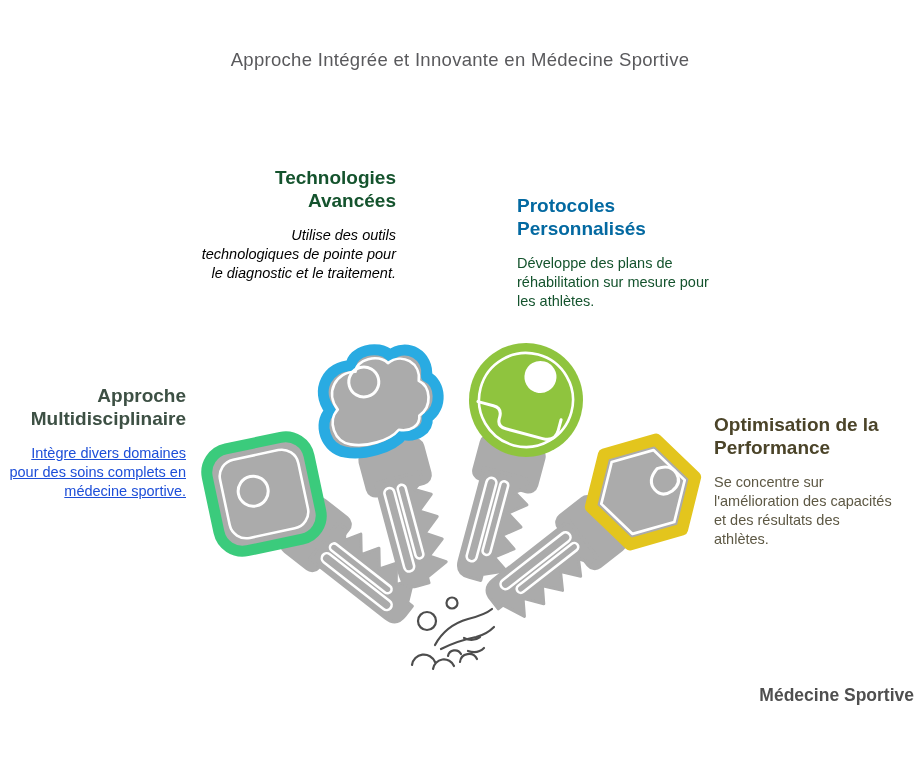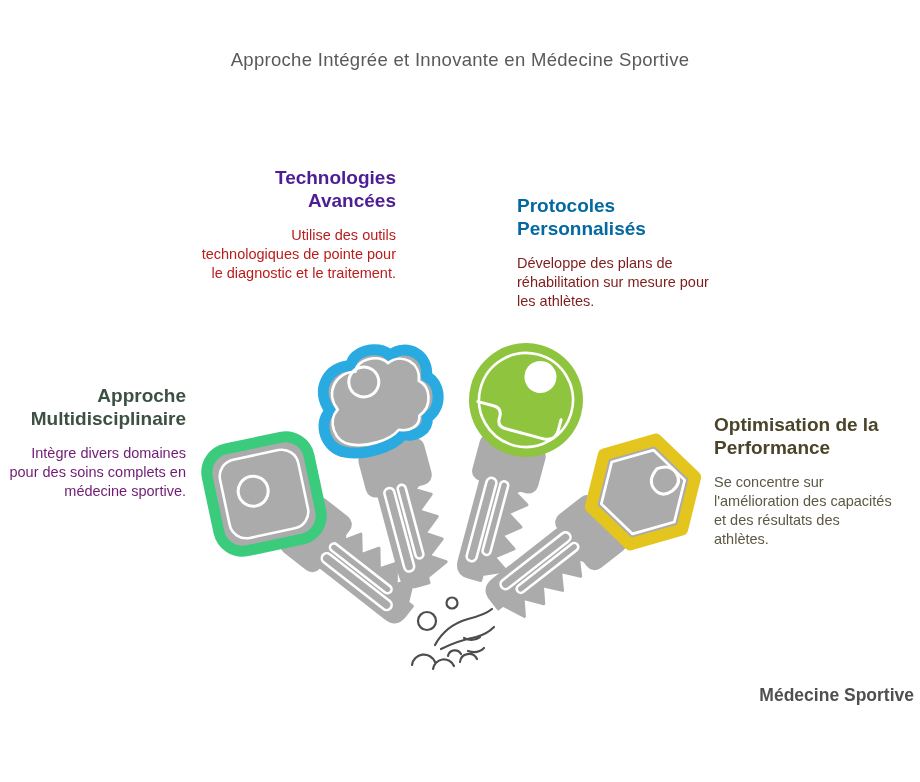--- a/index.html
+++ b/index.html
@@ -20,25 +20,25 @@
   .tb p  { margin: 0; font-size: 14.5px; line-height: 1.33; }
   .tb.align-right { text-align: right; }
   .tb.align-left  { text-align: left; }
 
   .tb-approche      { left: 6px;  top: 385px; width: 180px; }
   .tb-technologies  { left: 196px; top: 167px; width: 200px; }
   .tb-protocoles    { left: 517px; top: 195px; width: 192px; }
   .tb-optimisation  { left: 714px; top: 374px; width: 180px; }
 
   .tb-approche h2     { color: #3d5044; }
-  .tb-approche p      { color: #701a75; }
-  .tb-technologies h2 { color: #4c1d95; }
-  .tb-technologies p  { color: #b91c1c; }
+  .tb-approche p      { color: #1d4ed8; text-decoration: underline; }
+  .tb-technologies h2 { color: #14532d; }
+  .tb-technologies p  { color: #000000; font-style: italic; }
   .tb-protocoles h2   { color: #0369a1; }
-  .tb-protocoles p    { color: #7f1d1d; }
+  .tb-protocoles p    { color: #14532d; }
   .tb-optimisation h2 { color: #4b4429; margin-top: 40px; }
   .tb-optimisation p  { color: #5d5844; }
 
   .center-label {
     position: absolute; left: 0; top: 685px; width: 914px;
     text-align: right; font-size: 17.5px; font-weight: 700; color: #4f4f4f;
   }
 </style>
 </head>
 <body>

